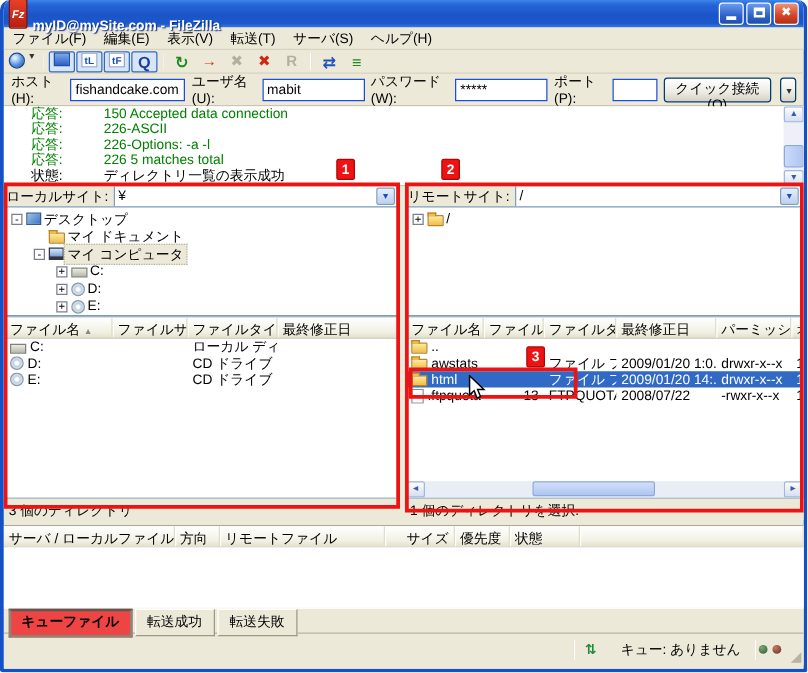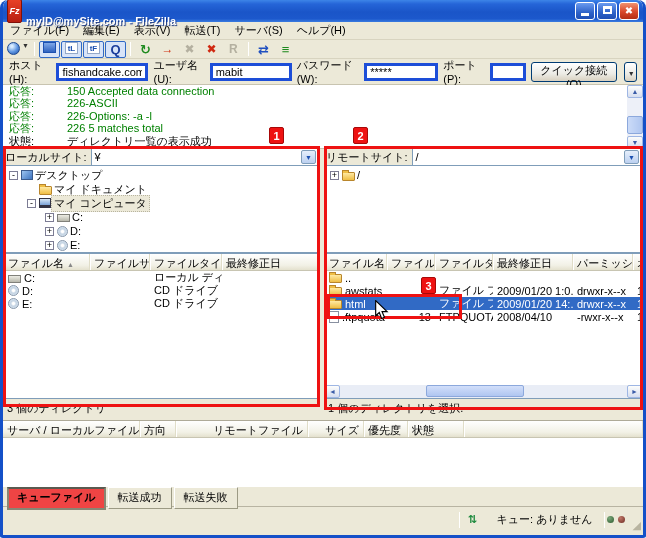--- a/index.html
+++ b/index.html
@@ -55,29 +55,29 @@
   .ig-refresh{ color:#1E8A1E; font-weight:bold; font-size:13px; }
   .ig-procq{ color:#D03010; font-weight:bold; font-size:12px; }
   .ig-cancel{ color:#B4B0A0; font-weight:bold; font-size:12px; }
   .ig-disc{ color:#D02810; font-weight:bold; font-size:12px; }
   .ig-recon{ color:#B4B0A0; font-weight:bold; font-size:12px; }
   .ig-comp{ color:#2050C0; font-weight:bold; font-size:13px; }
   .ig-sync{ color:#1E8A1E; font-weight:bold; font-size:13px; }
 
   
   .quickbar{ height:26px; display:flex; align-items:center; gap:5px; padding:0 6px; border-bottom:1px solid #C8C4B0; }
-  .qinput{ height:18px; border:3px solid #1d4ed8; background:#fff; font-family:inherit; font-size:11px; padding:1px 3px; }
+  .qinput{ height:18px; border:1px solid #1d4ed8; background:#fff; font-family:inherit; font-size:11px; padding:1px 3px; }
   .in-host{ width:92px; } .in-user{ width:82px; } .in-pass{ width:74px; } .in-port{ width:36px; }
   .qbtn{ height:20px; padding:0 8px; font-family:inherit; font-size:11px;
     border:1px solid #003C74; border-radius:3px; background:linear-gradient(#FFFFFF,#ECEBE5 60%,#D8D0BF); }
   .qdd{ width:16px; padding:0; margin-left:2px; }
 
   
   .log{ height:64px; background:#fff; position:relative; border-bottom:1px solid #C8C4B0; overflow:hidden; }
-  .logline{ display:flex; line-height:12.4px; padding-left:6px; }
+  .logline{ display:flex; line-height:12.4px; padding-left:22px; }
   .loglabel{ width:58px; }
   .g{ color:#008000; } .k{ color:#000; }
   .vsb{ position:absolute; top:0; right:0; width:16px; height:64px; background:#F0EFE8; display:flex; flex-direction:column; }
   .sbtn{ height:13px; background:linear-gradient(#FDFDFB,#D6DEF0); border:1px solid #9EB6E4; border-radius:2px; color:#3A5CA8; font-size:7px; text-align:center; line-height:11px; }
   .vsb .track{ flex:1; background:#EDF0F8; }
   .vsb .thumb{ height:18px; margin-top:18px; background:linear-gradient(90deg,#CBDBF8,#AFC6F0); border:1px solid #8CA8DC; border-radius:2px; }
 
   
   .main{ height:271px; display:flex; }
   .panel{ display:flex; flex-direction:column; }
@@ -125,21 +125,21 @@
 
   
   .hsb{ height:13px; display:flex; background:#F0EFE8; flex:none; }
   .hsb .sbtn{ width:15px; height:13px; }
   .hsb .track{ flex:1; background:#E9EDF6; position:relative; }
   .hsb .thumb{ position:absolute; left:30%; width:34%; top:0; height:12px;
     background:linear-gradient(#D2DFFA,#AFC6F0); border:1px solid #8CA8DC; border-radius:2px; }
 
   
   .queue{ height:66px; display:flex; flex-direction:column; border-top:1px solid #AEAA98; background:#fff; }
-  .q-name{ width:137px; } .q-dir{ width:36px; } .q-remote{ width:132px;text-align:right; }
+  .q-name{ width:137px; } .q-dir{ width:36px; } .q-remote{ width:132px; }
   .q-size{ width:56px; justify-content:flex-end; display:flex; } .q-prio{ width:44px; } .q-status{ width:56px; }
   .queuefill{ flex:1; background:#fff; }
 
   
   .tabsrow{ height:20px; background:#ECE9D8; display:flex; align-items:flex-start; padding-left:4px; gap:2px; border-top:1px solid #fff; }
   .tab{ padding:2px 9px 3px; border:1px solid #9C9A84; border-top-color:#fff; border-left-color:#fff; background:#ECE9D8; }
   .tab.active{ border:2px solid #888674; border-top-color:#5A5A50; background:#ef4444; font-weight:bold; padding:1px 8px 3px; }
 
   
   .statusbar{ height:26px; border-top:1px solid #B8B4A2; display:flex; align-items:center; background:#ECE9D8; }
@@ -412,21 +412,21 @@
           <span class="cell r-perm">drwxr-x--x</span>
           <span class="cell r-owner">100</span>
         </div>
         <div class="lrow">
           <span class="cell r-name">
               <span class="ic ic-file"></span>
               <span>.ftpquota</span>
             </span>
           <span class="cell r-size">13</span>
           <span class="cell r-type">FTPQUOTA...</span>
-          <span class="cell r-date">2008/04/10</span>
+          <span class="cell r-date">2008/07/22</span>
           <span class="cell r-perm">-rwxr-x--x</span>
           <span class="cell r-owner">100</span>
         </div>
         <div class="listfill"></div>
         <div class="hsb">
           <span class="sbtn">◄</span>
           <span class="track">
               <span class="thumb"></span>
             </span>
           <span class="sbtn">►</span>

